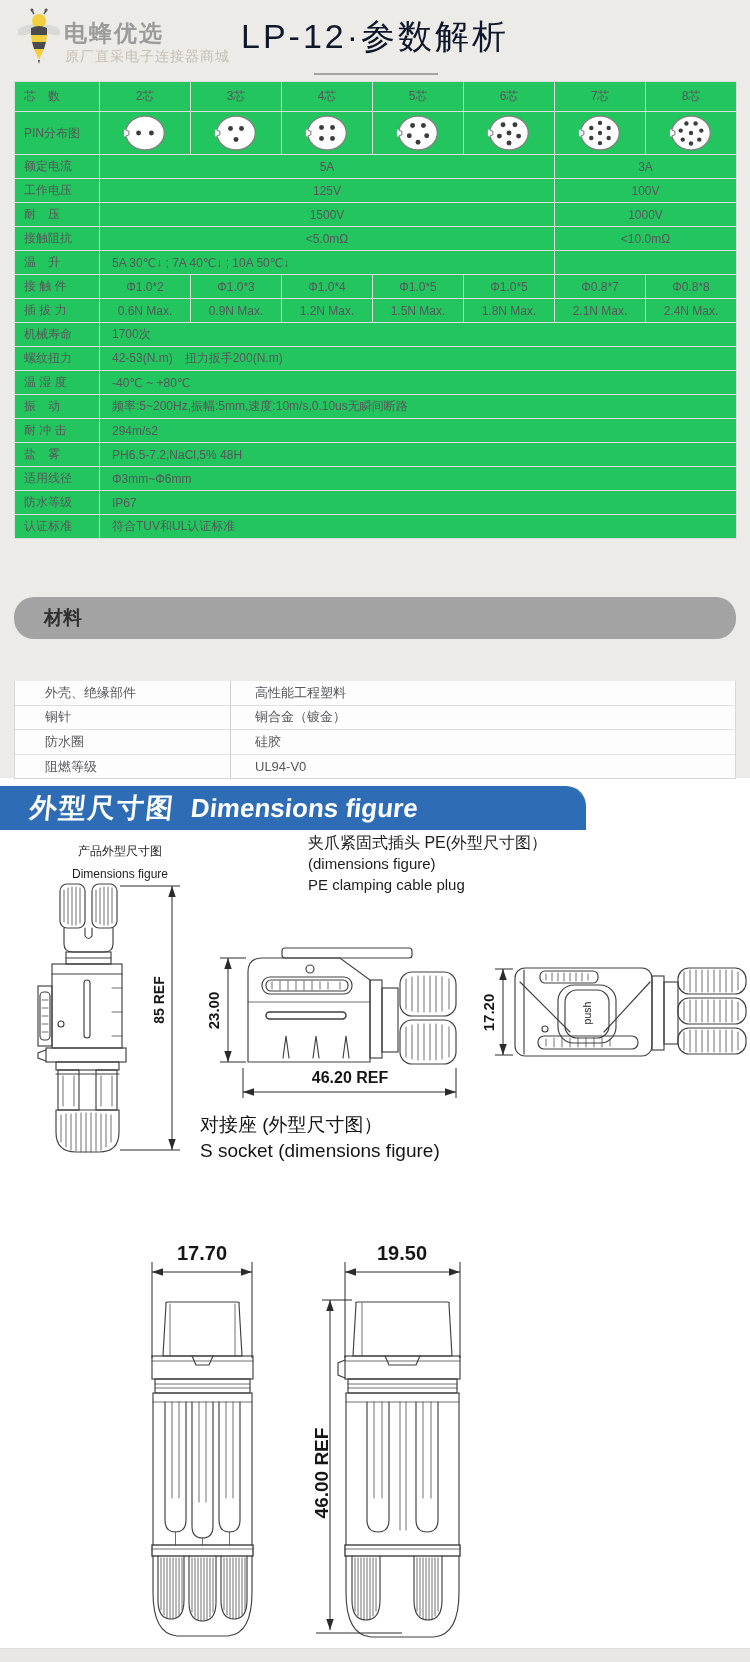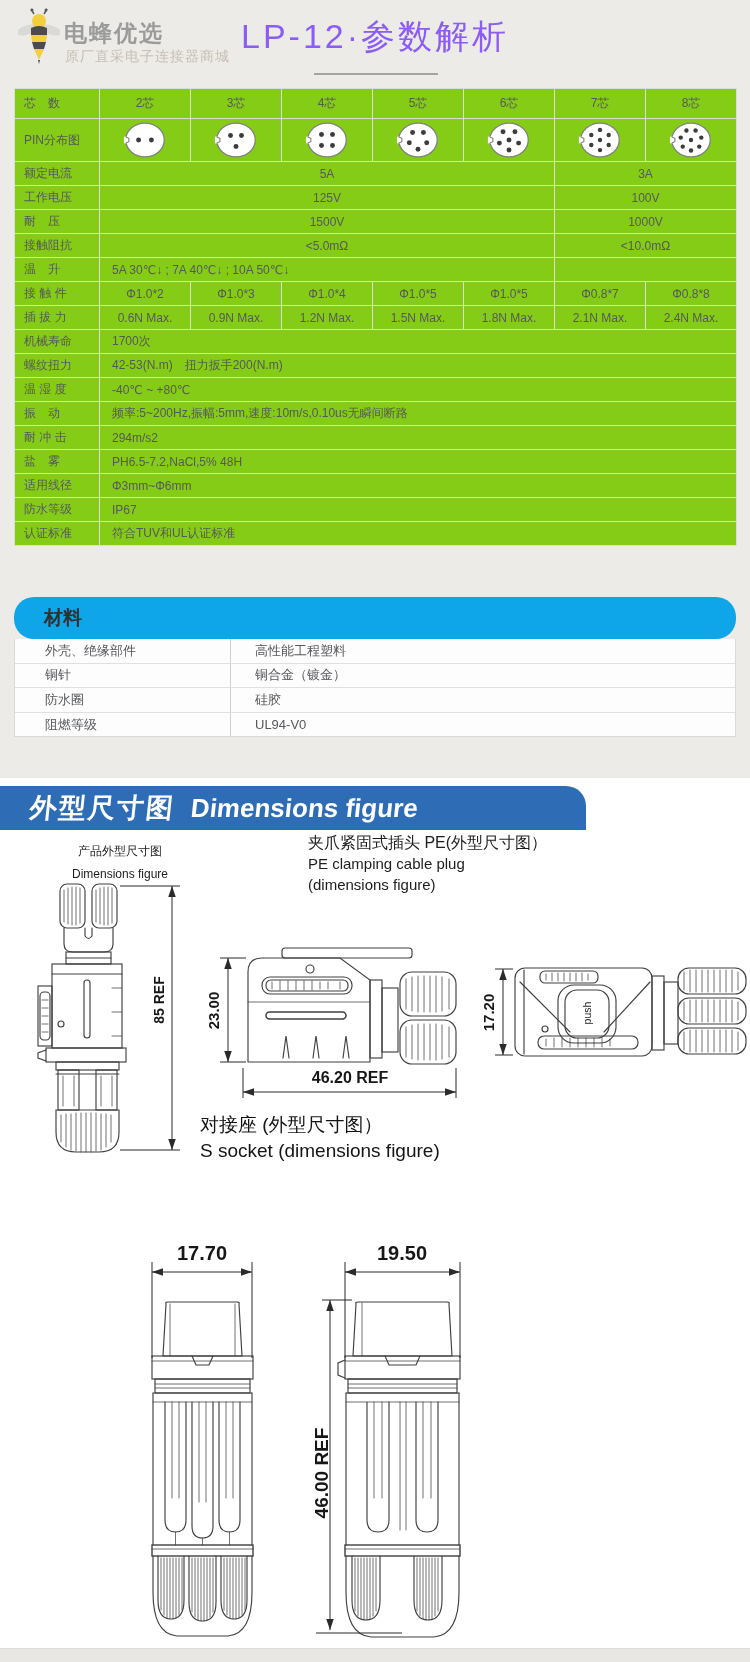--- a/index.html
+++ b/index.html
@@ -6,35 +6,35 @@
   body{font-family:"Liberation Sans","DejaVu Sans",sans-serif;}
   .page{position:relative;width:750px;height:1662px;background:#fff;overflow:hidden;}
   .bg-top{position:absolute;left:0;top:0;width:750px;height:778px;background:#ecebe8;}
   .footer-strip{position:absolute;left:0;top:1648px;width:750px;height:14px;background:#e9e7e4;border-top:1px solid #dedcd9;}
 
   
   .logo{position:absolute;left:12px;top:6px;width:240px;height:62px;}
   .bee{position:absolute;left:6px;top:2px;}
   .brand{position:absolute;left:52px;top:12px;font-size:23px;font-weight:bold;color:#9b9b9b;letter-spacing:2px;}
   .tagline{position:absolute;left:53px;top:42px;font-size:14px;color:#c7bfb2;letter-spacing:1px;}
-  .page-title{position:absolute;left:0;top:14px;width:750px;text-align:center;font-size:34px;color:#8b5cf6;letter-spacing:3px;font-weight:400;}
+  .page-title{position:absolute;left:0;top:14px;width:750px;text-align:center;font-size:34px;color:#0f172a;letter-spacing:3px;font-weight:400;}
   .title-underline{position:absolute;left:314px;top:73px;width:124px;height:2px;background:#a3a3a3;}
 
   
-  table.spec{position:absolute;left:14px;top:88px;width:722px;border-collapse:collapse;table-layout:fixed;background:#84cc16;font-size:12px;color:#57585b;border:1px solid #c6c6c6;}
+  table.spec{position:absolute;left:14px;top:81px;width:722px;border-collapse:collapse;table-layout:fixed;background:#22c55e;font-size:12px;color:#57585b;border:1px solid #c6c6c6;}
   table.spec td{border:1px solid #dcdcdc;text-align:center;padding:0;white-space:nowrap;overflow:hidden;}
   table.spec td.lab{text-align:left;padding-left:9px;}
   table.spec td.lv{text-align:left;padding-left:12px;}
   tr.r-h{height:30px;} tr.r-p{height:43px;} tr.r-d{height:24px;margin-left:24px;}
   .pinsvg{width:44px;height:40px;vertical-align:middle;}
 
   
   .mat{position:absolute;left:14px;top:597px;width:722px;}
-  .mat-head{height:42px;background:#0ea5e9;color:#303030;font-size:19px;font-weight:bold;line-height:42px;padding-left:30px;box-sizing:border-box;border-radius:20px;}
-  .mat-body{background:#fdfdfd;border:1px solid #d8d8d8;border-top:none;box-sizing:border-box;}
+  .mat-head{height:42px;background:#a3a3a3;color:#303030;font-size:19px;font-weight:bold;line-height:42px;padding-left:30px;box-sizing:border-box;border-radius:20px;}
+  .mat-body{background:#fdfdfd;border:1px solid #d8d8d8;border-top:none;box-sizing:border-box;margin-top:42px;}
   .mat-row{display:flex;height:23.6px;align-items:center;font-size:13px;color:#57585b;border-top:1px solid #e0e0e0;}
   .mat-row:first-child{border-top:none;}
   .mat-lab{width:216px;padding-left:30px;box-sizing:border-box;border-right:1px solid #cfcfcf;height:100%;display:flex;align-items:center;}
   .mat-val{padding-left:24px;}
 
   
   .banner{position:absolute;left:0;top:786px;width:586px;height:44px;background:#2e6db6;border-radius:0 20px 0 0;color:#fff;display:flex;align-items:center;padding-left:30px;box-sizing:border-box;}
   .banner .cn{font-size:27px;font-weight:bold;transform:skewX(-6deg);letter-spacing:2px;}
   .banner .en{font-size:26px;font-weight:bold;margin-left:16px;transform:skewX(-6deg);}
 
@@ -440,22 +440,22 @@
       <line x1="316" y1="803" x2="402" y2="803"></line>
     </g>
   </svg>
 
   <div class="dlabel c2" style="left:40px;top:840px;width:160px;">
     <div>产品外型尺寸图</div>
     <div>Dimensions figure</div>
   </div>
   <div class="dlabel f2l" style="left:308px;top:832px;">
     <div class="l1">夹爪紧固式插头 PE(外型尺寸图）</div>
+    <div>(dimensions figure)</div>
     <div>PE clamping cable plug</div>
-    <div>(dimensions figure)</div>
   </div>
   <div class="dlabel slab" style="left:200px;top:1112px;">
     <div>对接座 (外型尺寸图）</div>
     <div>S socket (dimensions figure)</div>
   </div>
 
   <div class="dlabel dimtxt rot" style="left:134px;top:992px;width:50px;font-size:14px;">85 REF</div>
   <div class="dlabel dimtxt rot" style="left:189px;top:1002px;width:48px;font-size:15px;">23.00</div>
   <div class="dlabel dimtxt" style="left:295px;top:1069px;width:110px;font-size:16px;">46.20 REF</div>
   <div class="dlabel dimtxt rot" style="left:462px;top:1004px;width:52px;font-size:15px;">17.20</div>

